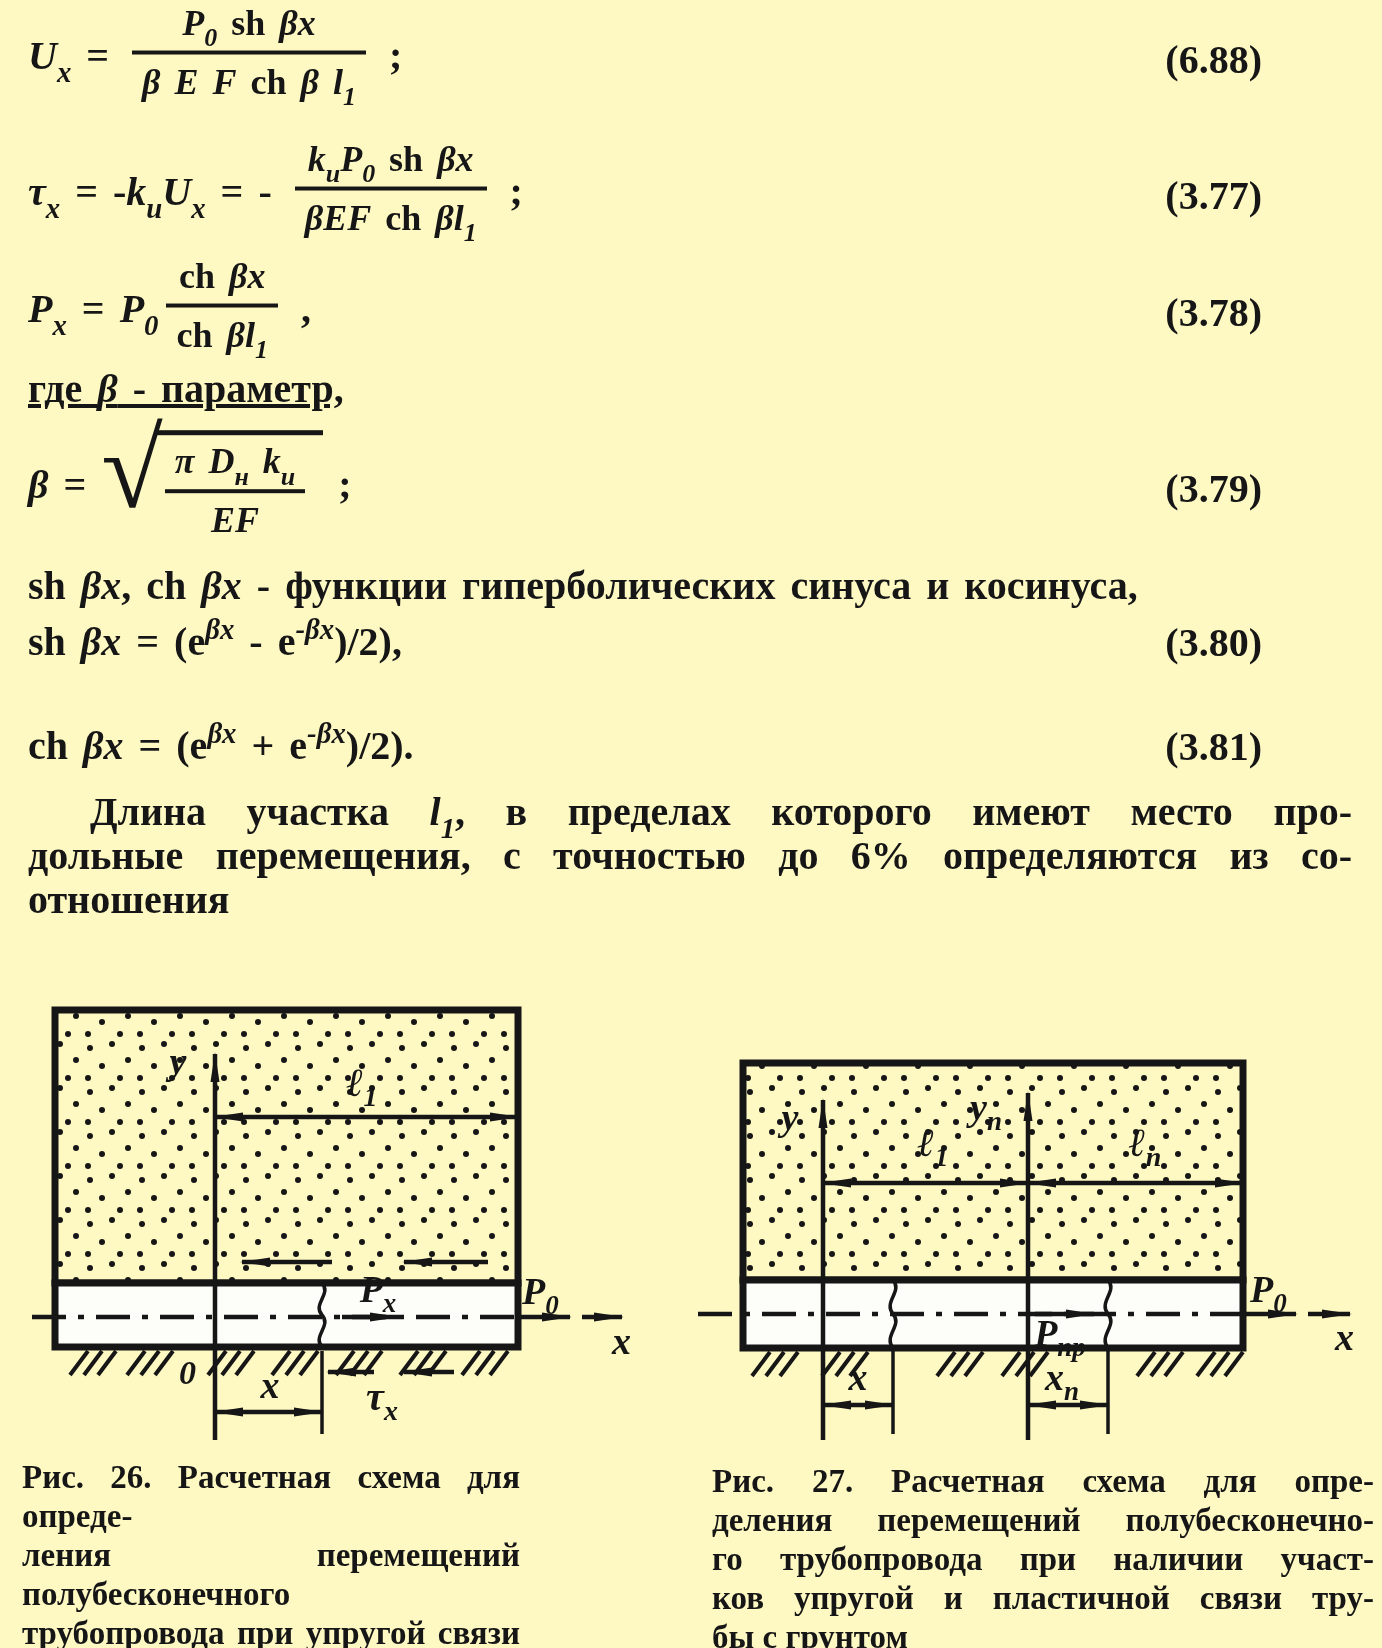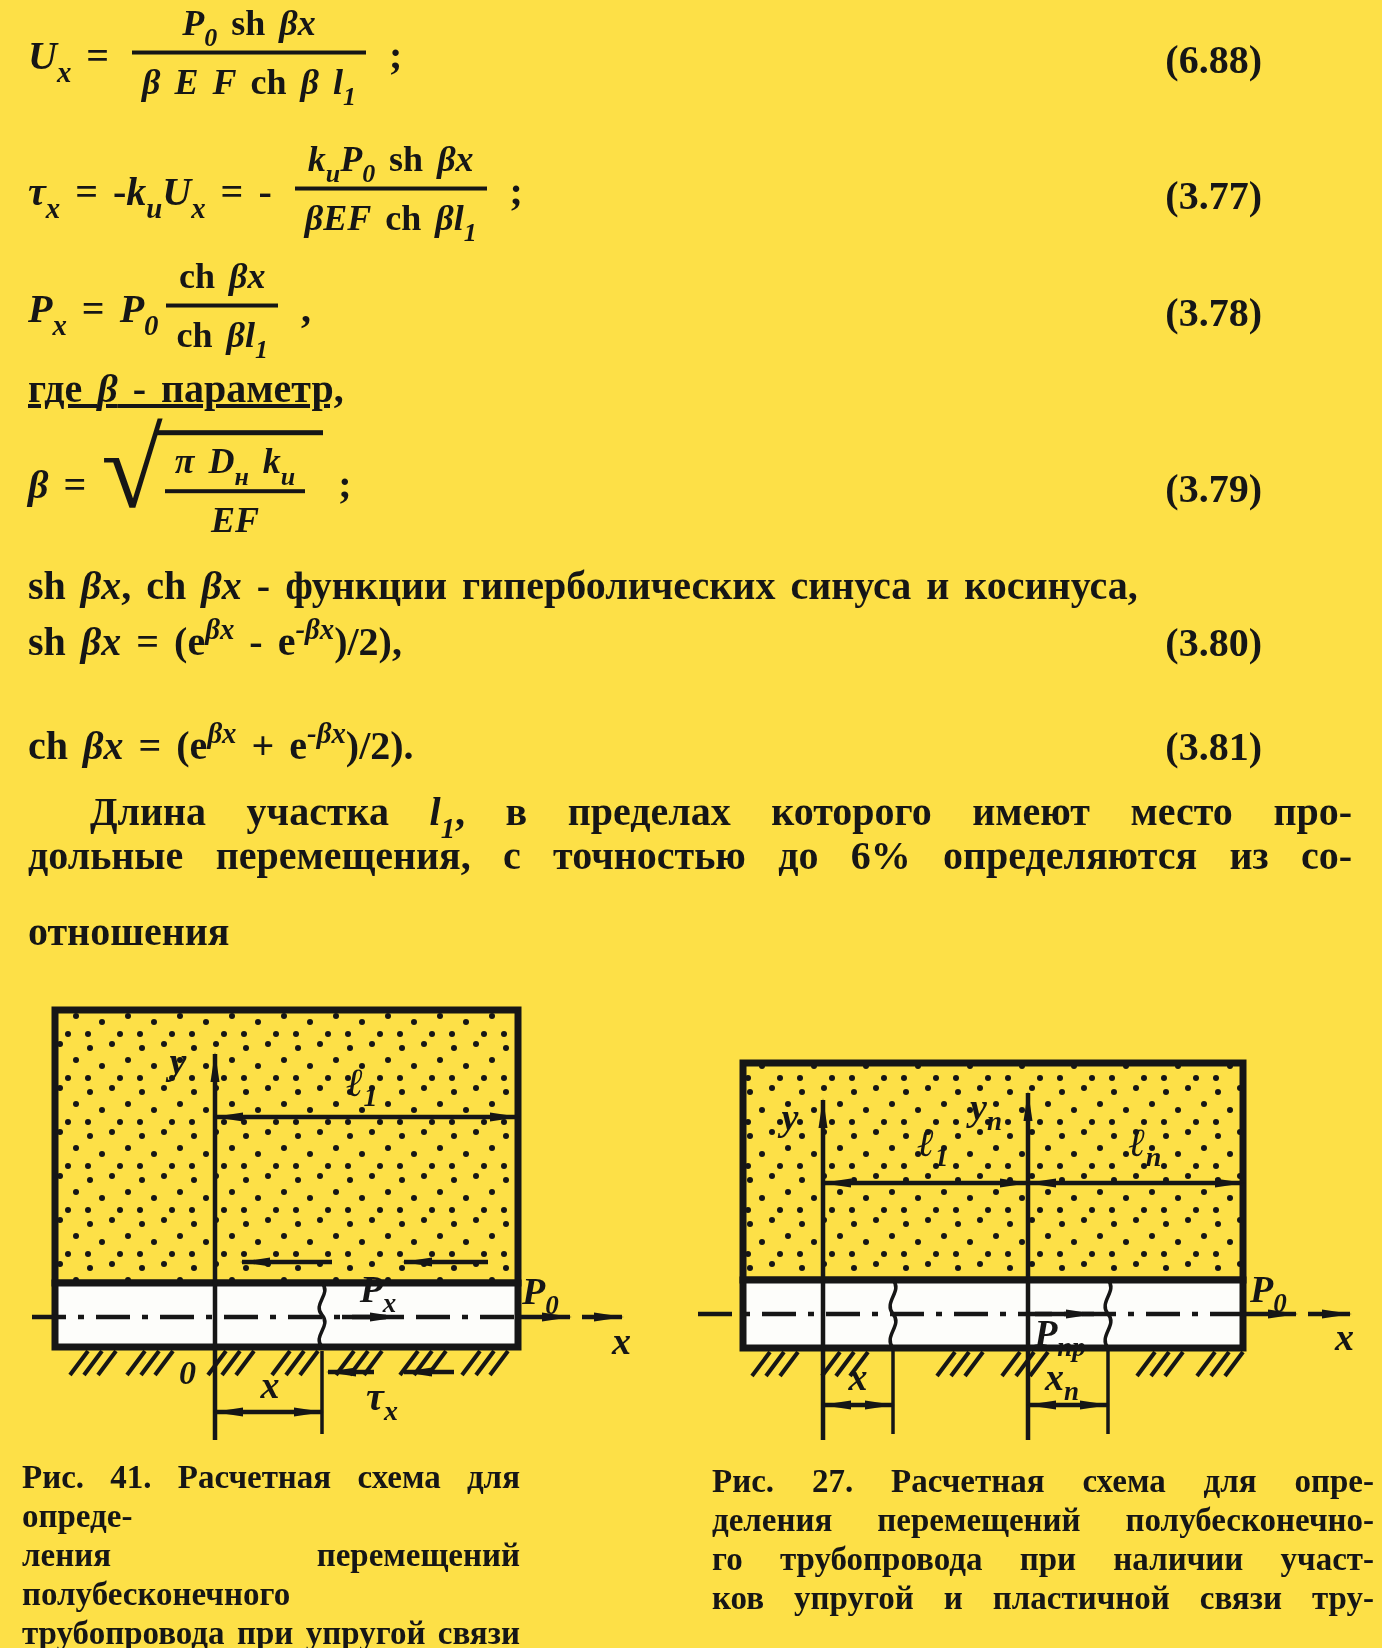--- a/index.html
+++ b/index.html
@@ -1,17 +1,17 @@
 <!DOCTYPE html>
 <html><head>
 <meta charset="utf-8">
 <style>
   html,body{margin:0;padding:0;background:#777;}
   #page{
-    position:relative;width:1382px;height:1648px;background:#fde047;
+    position:relative;width:1382px;height:1648px;background:#fef9c3;
     color:#161616;font-family:"Liberation Serif","DejaVu Serif",serif;
     font-weight:700;overflow:hidden;
   }
   .it{font-style:italic;}
   
   .eq-line{position:absolute;left:0;width:100%;display:flex;align-items:center;
     padding-left:28px;box-sizing:border-box;font-size:40px;word-spacing:5px;}
   .eq-content{display:inline-block;line-height:1.1;}
   .eq-num{position:absolute;right:120px;font-size:40px;font-style:normal;}
   sub{font-size:0.72em;vertical-align:-0.45em;line-height:0;}
@@ -27,21 +27,21 @@
   #l376{top:0;height:118px;}
   #l377{top:138px;height:114px;}
   #l378{top:260px;height:104px;}
   #lgde{top:364px;height:50px;text-decoration:underline;}
   #l379{top:424px;height:128px;}
   #lshch{top:560px;height:52px;}
   #l380{top:604px;height:76px;}
   #l381{top:708px;height:76px;}
   
   .jline{text-align:justify;text-align-last:justify;}
-  .jline.final{text-align:justify;text-align-last:auto;margin-top:32px;}
+  .jline.final{text-align:justify;text-align-last:auto;}
   #para{position:absolute;top:790px;left:28px;width:1324px;font-size:40px;line-height:1.1;}
   #para .jline:first-child{text-indent:62px;}
   .caption{position:absolute;font-size:33px;line-height:39px;}
   #cap26{top:1458px;left:22px;width:498px;}
   #cap27{top:1462px;left:712px;width:662px;}
   
   .figbox{position:absolute;top:950px;}
   #fig26{left:30px;width:660px;height:500px;}
   #fig27{left:690px;width:692px;height:500px;}
   svg text{font-family:"Liberation Serif","DejaVu Serif",serif;font-weight:700;font-style:italic;fill:#161616;}
@@ -228,21 +228,21 @@
         <text x="370" y="396" text-anchor="middle"><tspan>P</tspan><tspan dy="10" font-size="27">пр</tspan></text>
         <text x="560" y="352"><tspan>P</tspan><tspan dy="10" font-size="27">0</tspan></text>
         <text x="645" y="400"><tspan>x</tspan></text>
         <text x="168" y="440" text-anchor="middle"><tspan>x</tspan></text>
         <text x="372" y="440" text-anchor="middle"><tspan>x</tspan><tspan dy="10" font-size="27">п</tspan></text>
       </g>
     </svg>
   </div>
 
   <div class="caption" id="cap26">
-      <div class="jline"><span>Рис. 41. Расчетная схема для опреде-</span></div>
+      <div class="jline"><span>Рис. 26. Расчетная схема для опреде-</span></div>
       <div class="jline"><span>ления перемещений полубесконечного</span></div>
       <div class="jline"><span>трубопровода при упругой связи тру-</span></div>
     </div>
   <div class="caption" id="cap27">
       <div class="jline"><span>Рис. 27. Расчетная схема для опре-</span></div>
       <div class="jline"><span>деления перемещений полубесконечно-</span></div>
       <div class="jline"><span>го трубопровода при наличии участ-</span></div>
       <div class="jline"><span>ков упругой и пластичной связи тру-</span></div>
       <div class="jline final"><span>бы с грунтом</span></div>
     </div>

